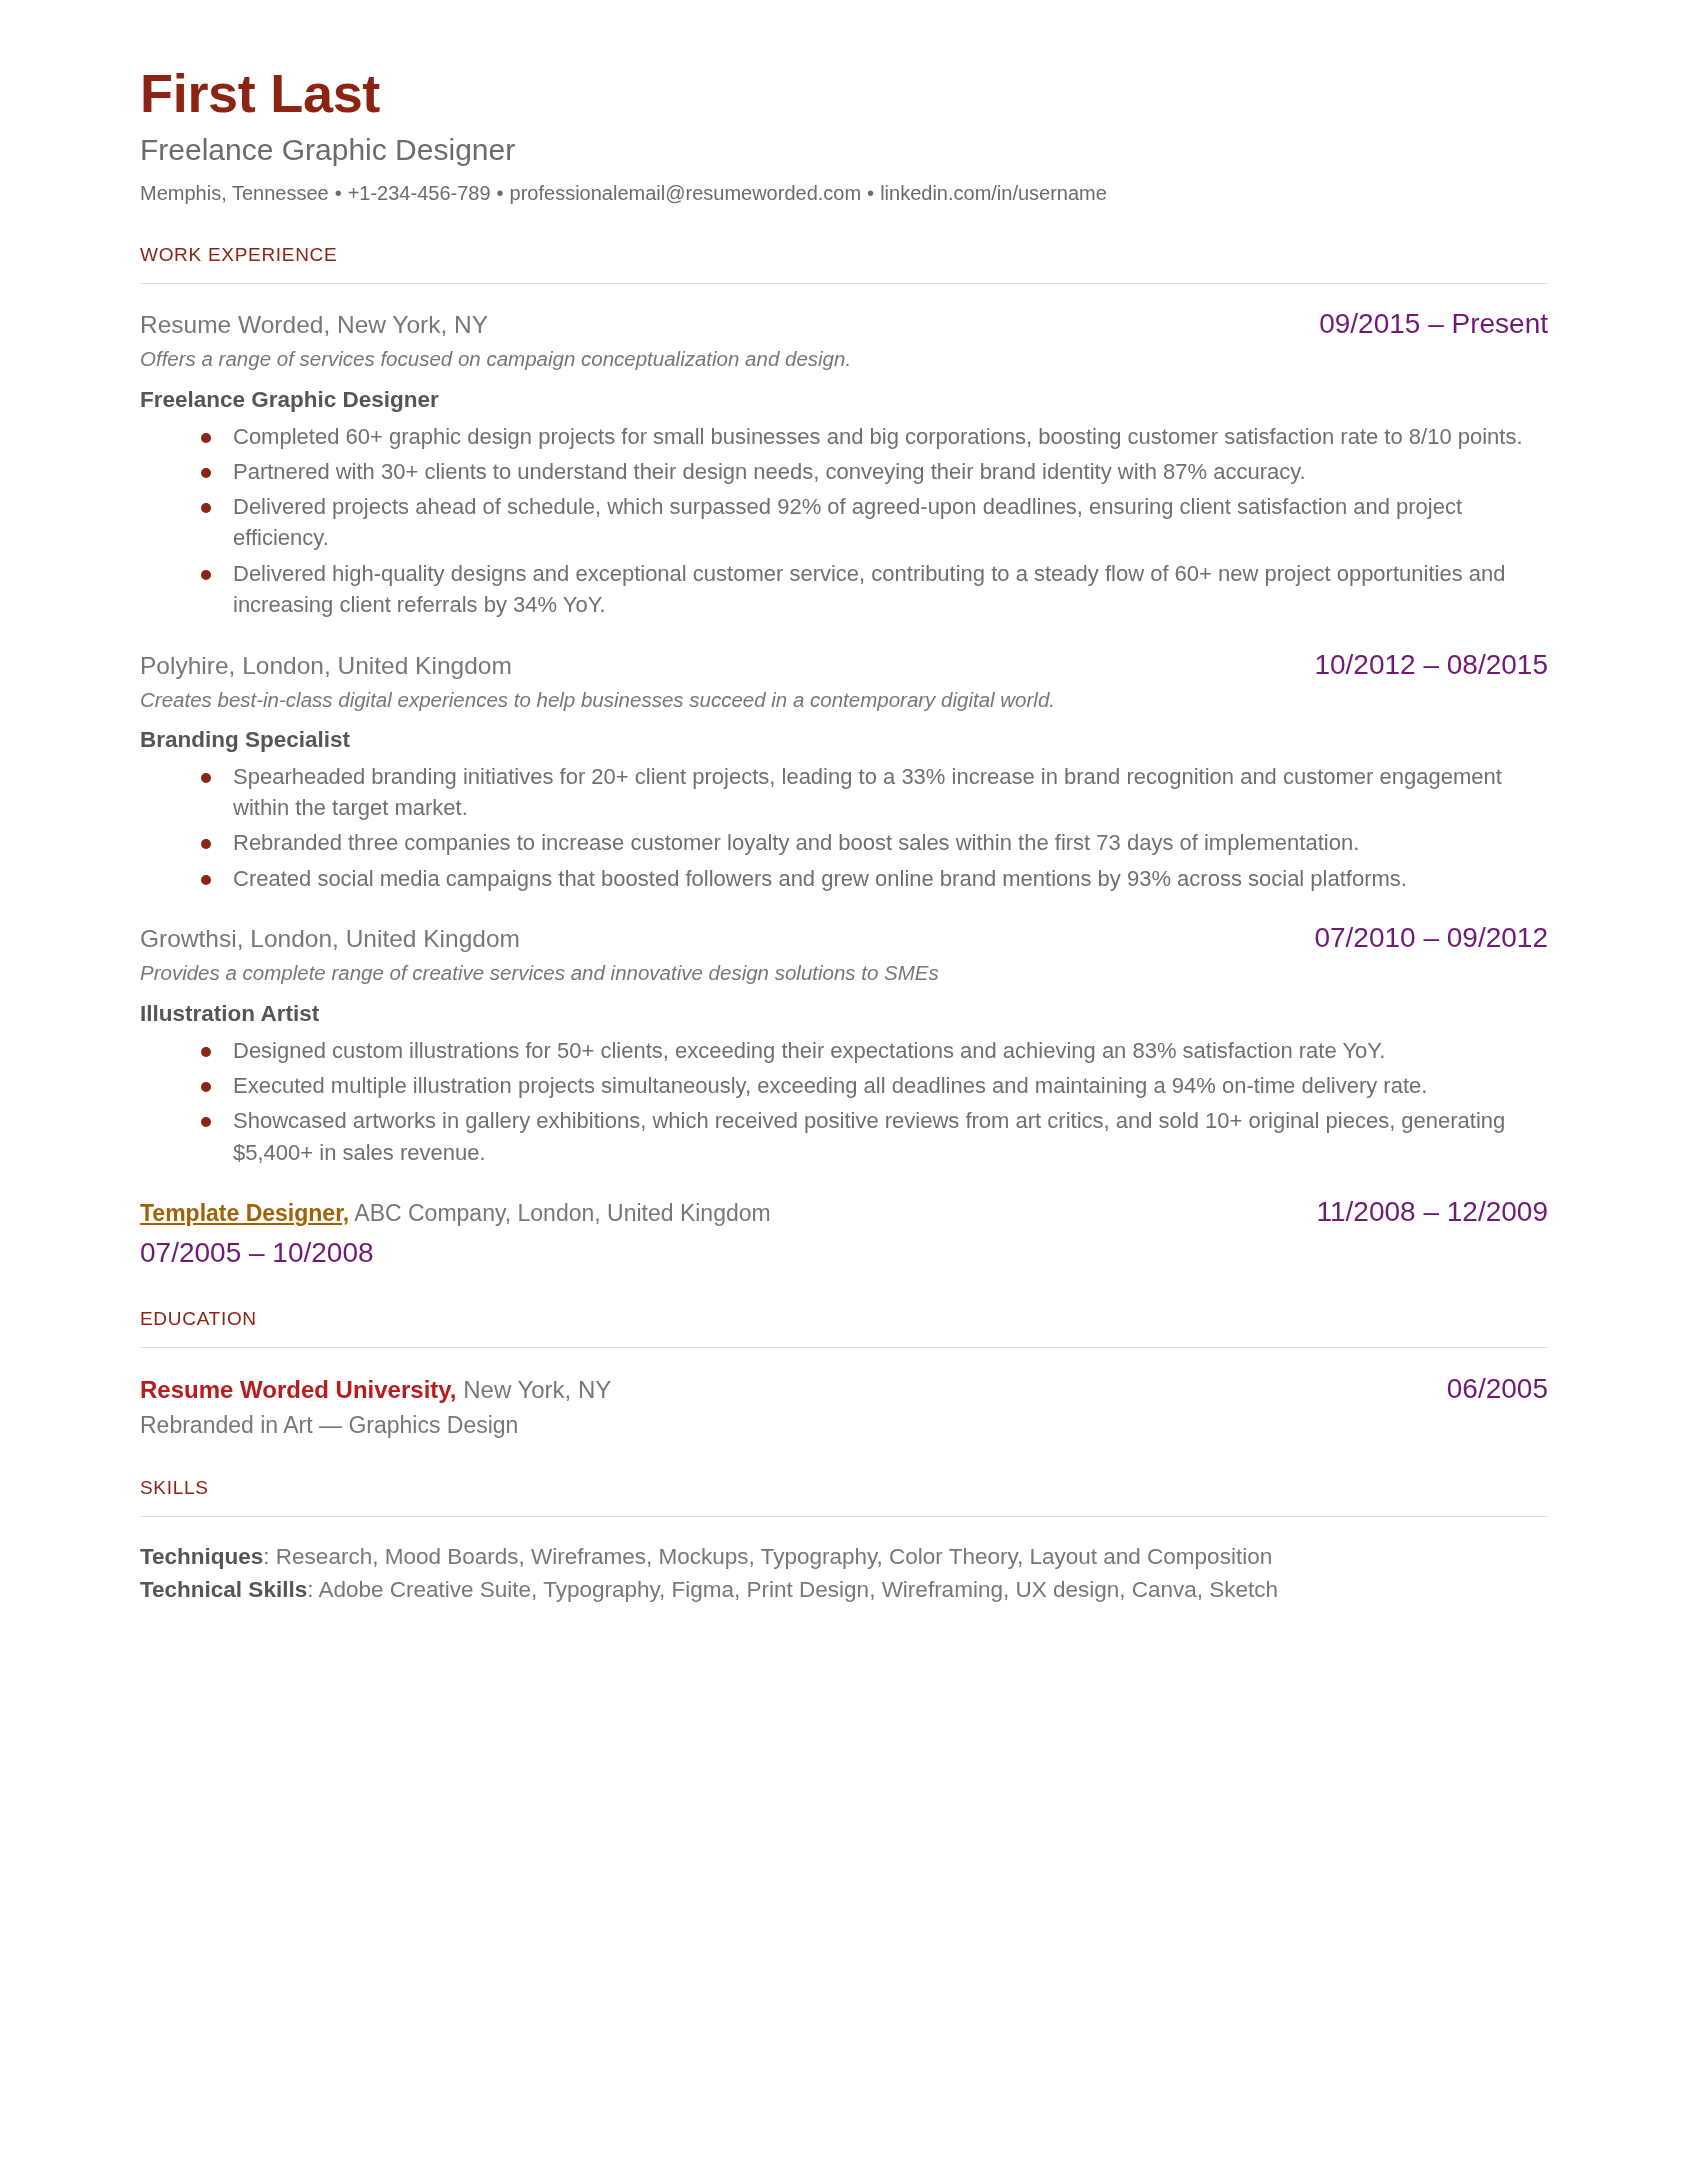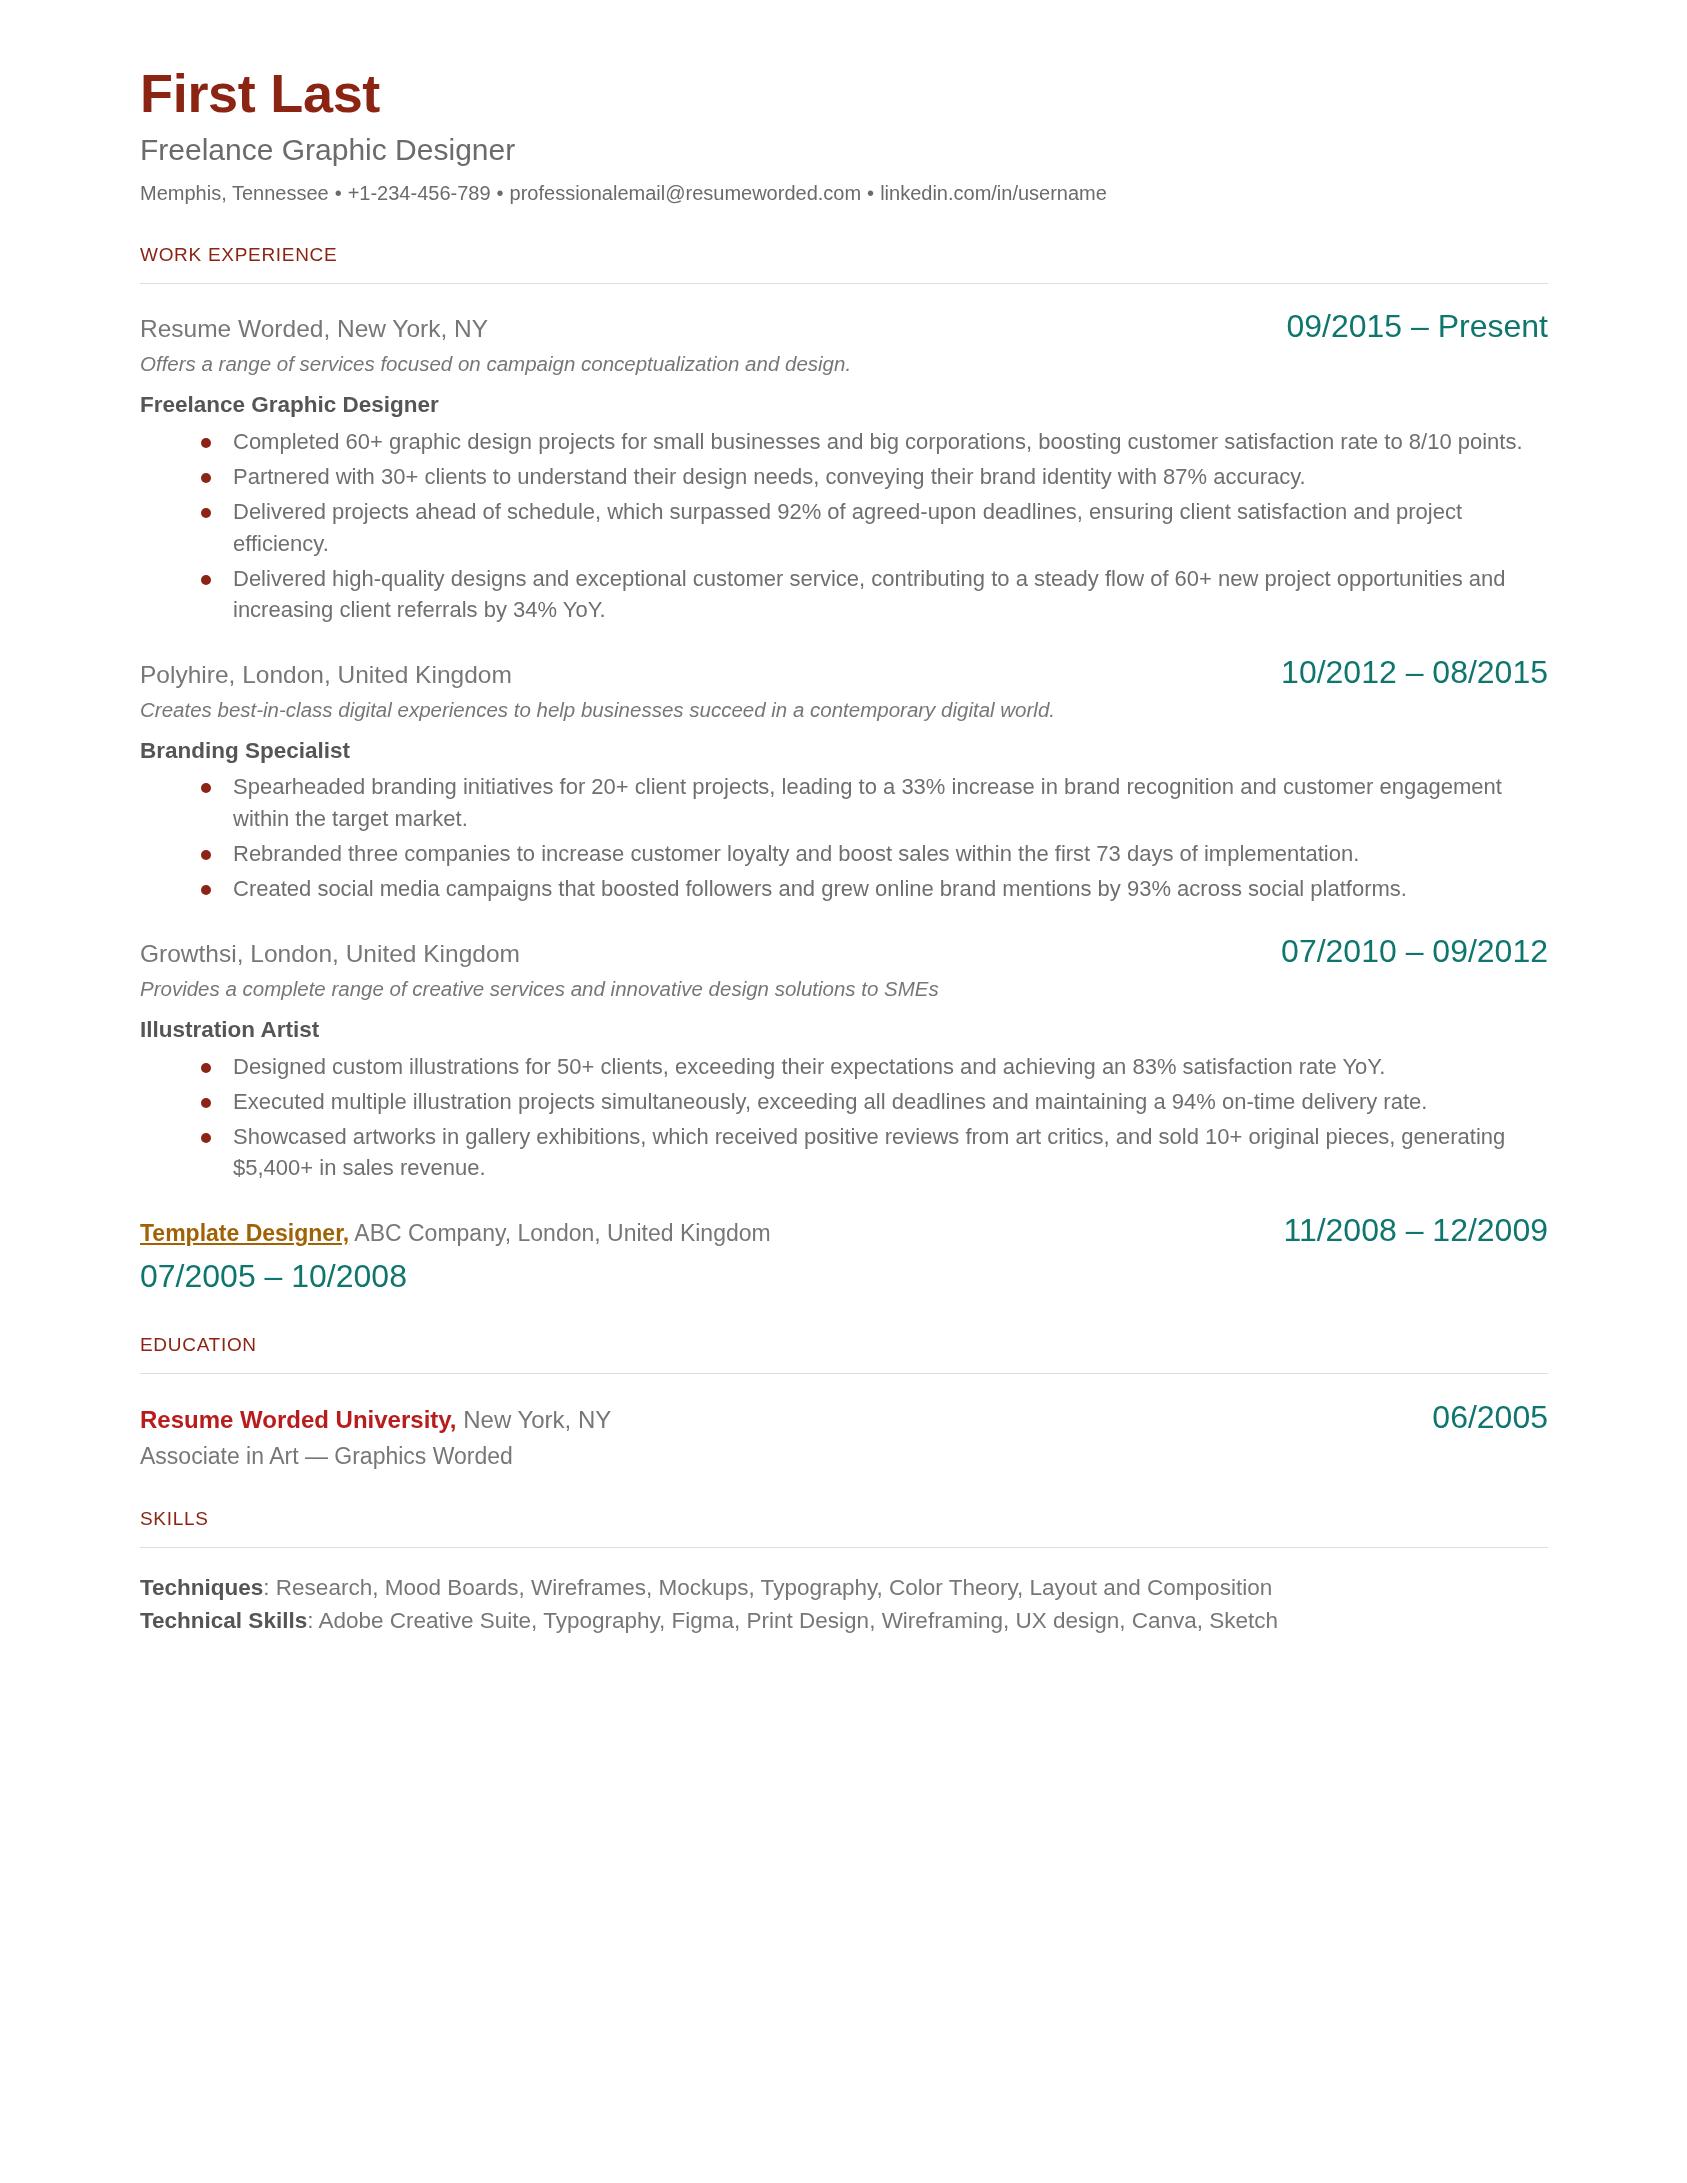--- a/index.html
+++ b/index.html
@@ -79,22 +79,22 @@
     align-items: baseline;
     justify-content: space-between;
     gap: 26.5px;
   }
   .company {
     font-size: 24.5px;
     color: #777777;
     line-height: 1.3;
   }
   .dates {
-    font-size: 32px;
-    color: #0f766e;
+    font-size: 28px;
+    color: #701a75;
     line-height: 1.3;
     white-space: nowrap;
     flex-shrink: 0;
   }
   .blurb {
     font-size: 20.5px;
     font-style: italic;
     color: #777777;
     line-height: 1.35;
     margin: 2.6px 0 0 0;
@@ -247,21 +247,21 @@
     </div>
   </div>
 
   <div class="section">
     <div class="section-title">EDUCATION</div>
     <hr class="rule">
     <div class="row">
       <div class="edu-line"><b>Resume Worded University,</b><span> New York, NY</span></div>
       <div class="dates">06/2005</div>
     </div>
-    <div class="edu-degree">Associate in Art — Graphics Worded</div>
+    <div class="edu-degree">Rebranded in Art — Graphics Design</div>
   </div>
 
   <div class="section">
     <div class="section-title">SKILLS</div>
     <hr class="rule">
     <div class="skill-line"><b>Techniques</b><span>: Research, Mood Boards, Wireframes, Mockups, Typography, Color Theory, Layout and Composition</span></div>
     <div class="skill-line"><b>Technical Skills</b><span>: Adobe Creative Suite, Typography, Figma, Print Design, Wireframing, UX design, Canva, Sketch</span></div>
   </div>
 
 </div>

